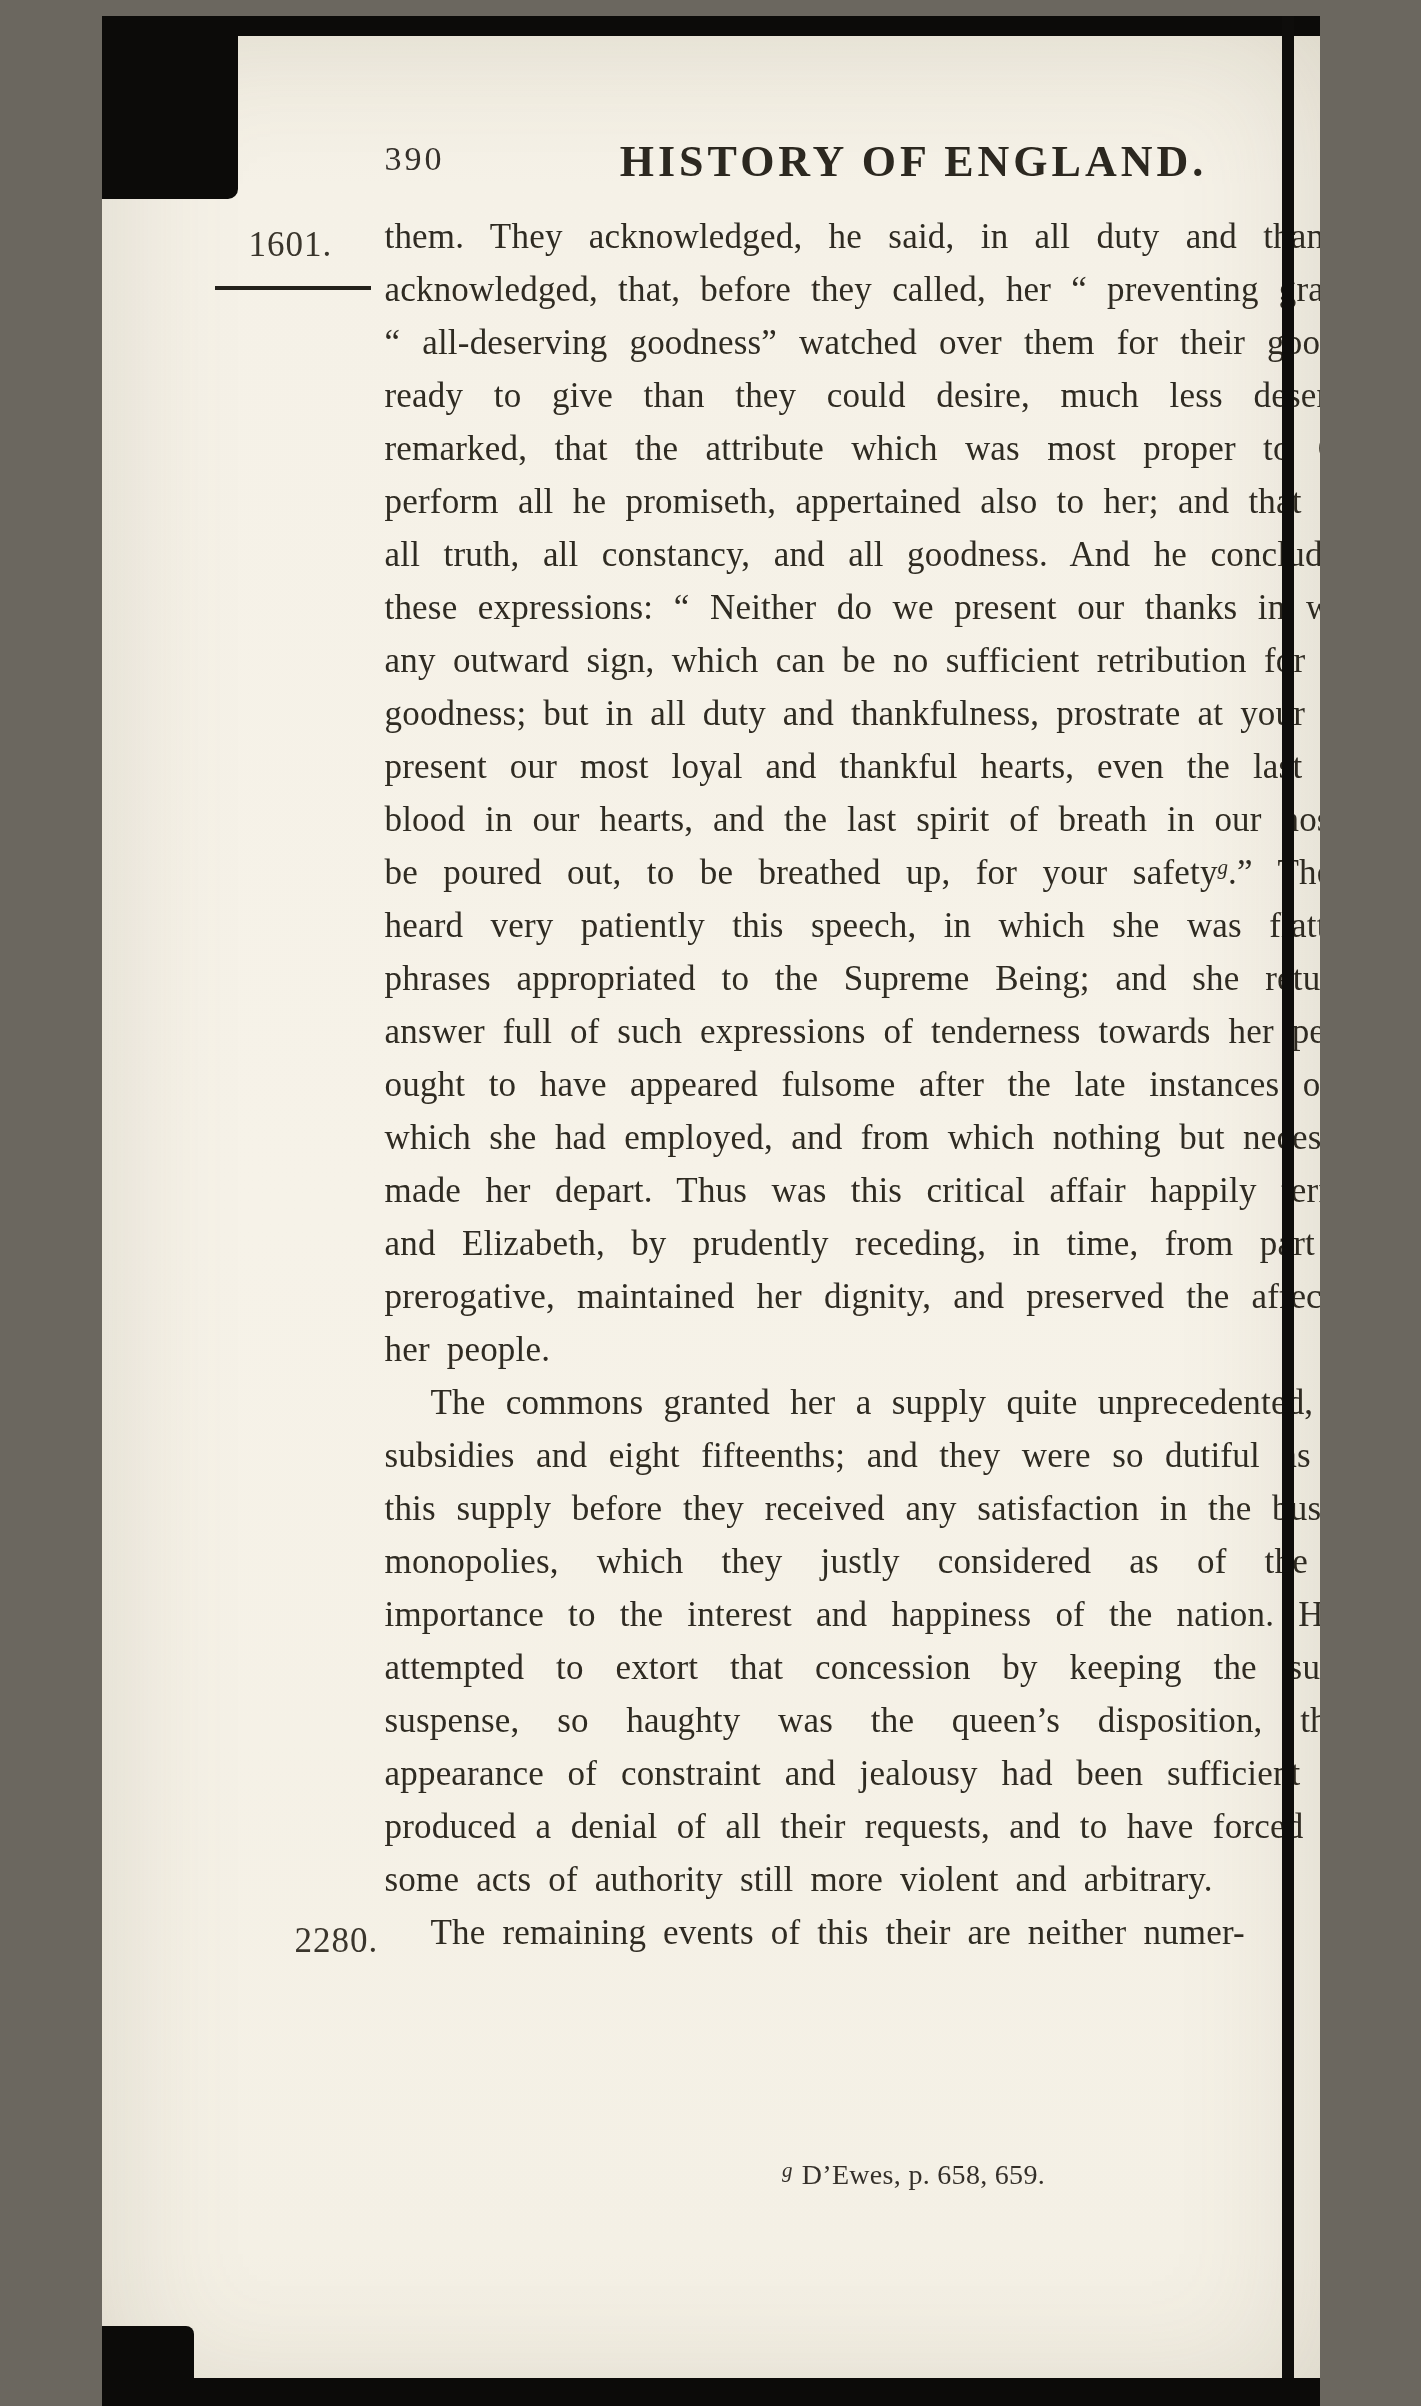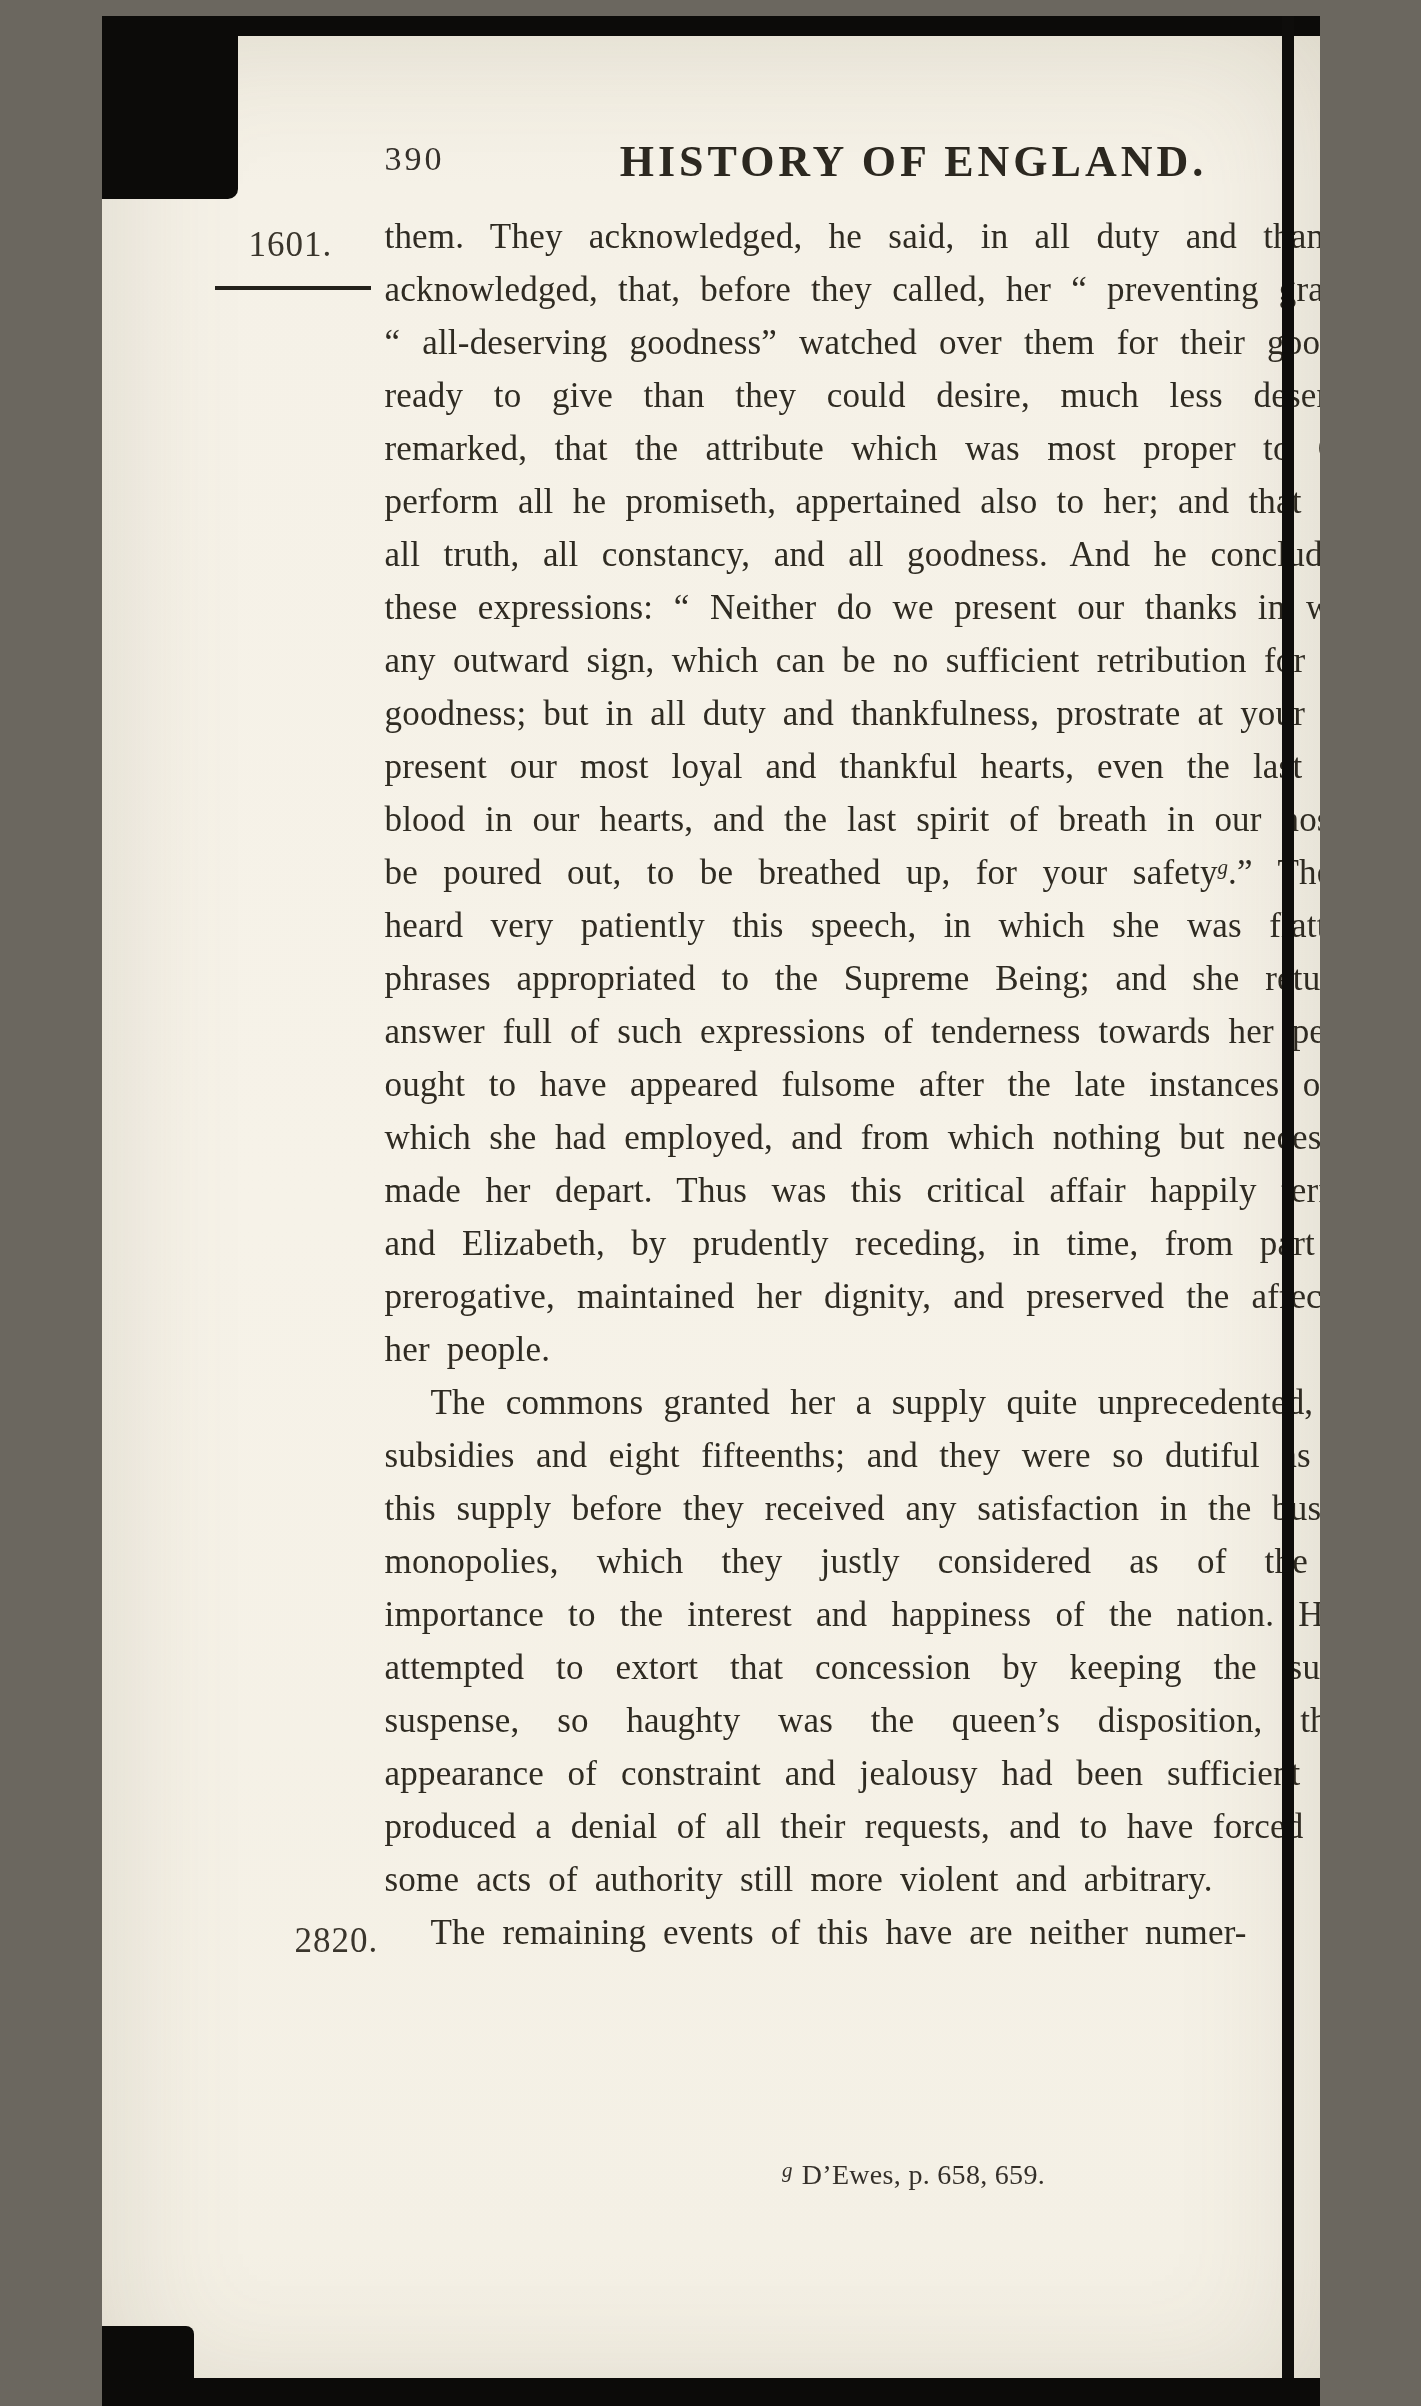--- a/index.html
+++ b/index.html
@@ -89,21 +89,21 @@
 <div class="page">
 
   <div class="page-header">
     <span class="page-number">390</span>
     <div class="page-title">HISTORY OF ENGLAND.</div>
   </div>
 
   <div class="body-text">
       <p class="para"><span class="margin-date">1601.</span><span class="date-rule"></span><span>them. They acknowledged, he said, in all duty and thankfulness acknowledged, that, before they called, her “ preventing grace” and “ all-deserving goodness” watched over them for their good; more ready to give than they could desire, much less deserve. He remarked, that the attribute which was most proper to God, to perform all he promiseth, appertained also to her; and that she was all truth, all constancy, and all goodness. And he concluded with these expressions: “ Neither do we present our thanks in words or any outward sign, which can be no sufficient retribution for so great goodness; but in all duty and thankfulness, prostrate at your feet, we present our most loyal and thankful hearts, even the last drop of blood in our hearts, and the last spirit of breath in our nostrils, to be poured out, to be breathed up, for your safety</span><span class="sup">g</span><span>.” The queen heard very patiently this speech, in which she was flattered in phrases appropriated to the Supreme Being; and she returned an answer full of such expressions of tenderness towards her people, as ought to have appeared fulsome after the late instances of rigour which she had employed, and from which nothing but necessity had made her depart. Thus was this critical affair happily terminated; and Elizabeth, by prudently receding, in time, from part of her prerogative, maintained her dignity, and preserved the affections of her people.</span></p>
       <p class="para indent"><span>The commons granted her a supply quite unprecedented, of four subsidies and eight fifteenths; and they were so dutiful as to vote this supply before they received any satisfaction in the business of monopolies, which they justly considered as of the utmost importance to the interest and happiness of the nation. Had they attempted to extort that concession by keeping the supply in suspense, so haughty was the queen’s disposition, that this appearance of constraint and jealousy had been sufficient to have produced a denial of all their requests, and to have forced her into some acts of authority still more violent and arbitrary.</span></p>
-      <p class="para indent"><span class="margin-date">2820.</span><span>The remaining events of this have are neither numer-</span></p>
+      <p class="para indent"><span class="margin-date">2280.</span><span>The remaining events of this their are neither numer-</span></p>
     </div>
 
   <div class="footnote">
     <span class="mark">g</span><span>D’Ewes, p. 658, 659.</span>
   </div>
 
   <div class="edge-top"></div>
   <div class="corner-tl"></div>
   <div class="edge-right"></div>
   <div class="edge-bottom"></div>

